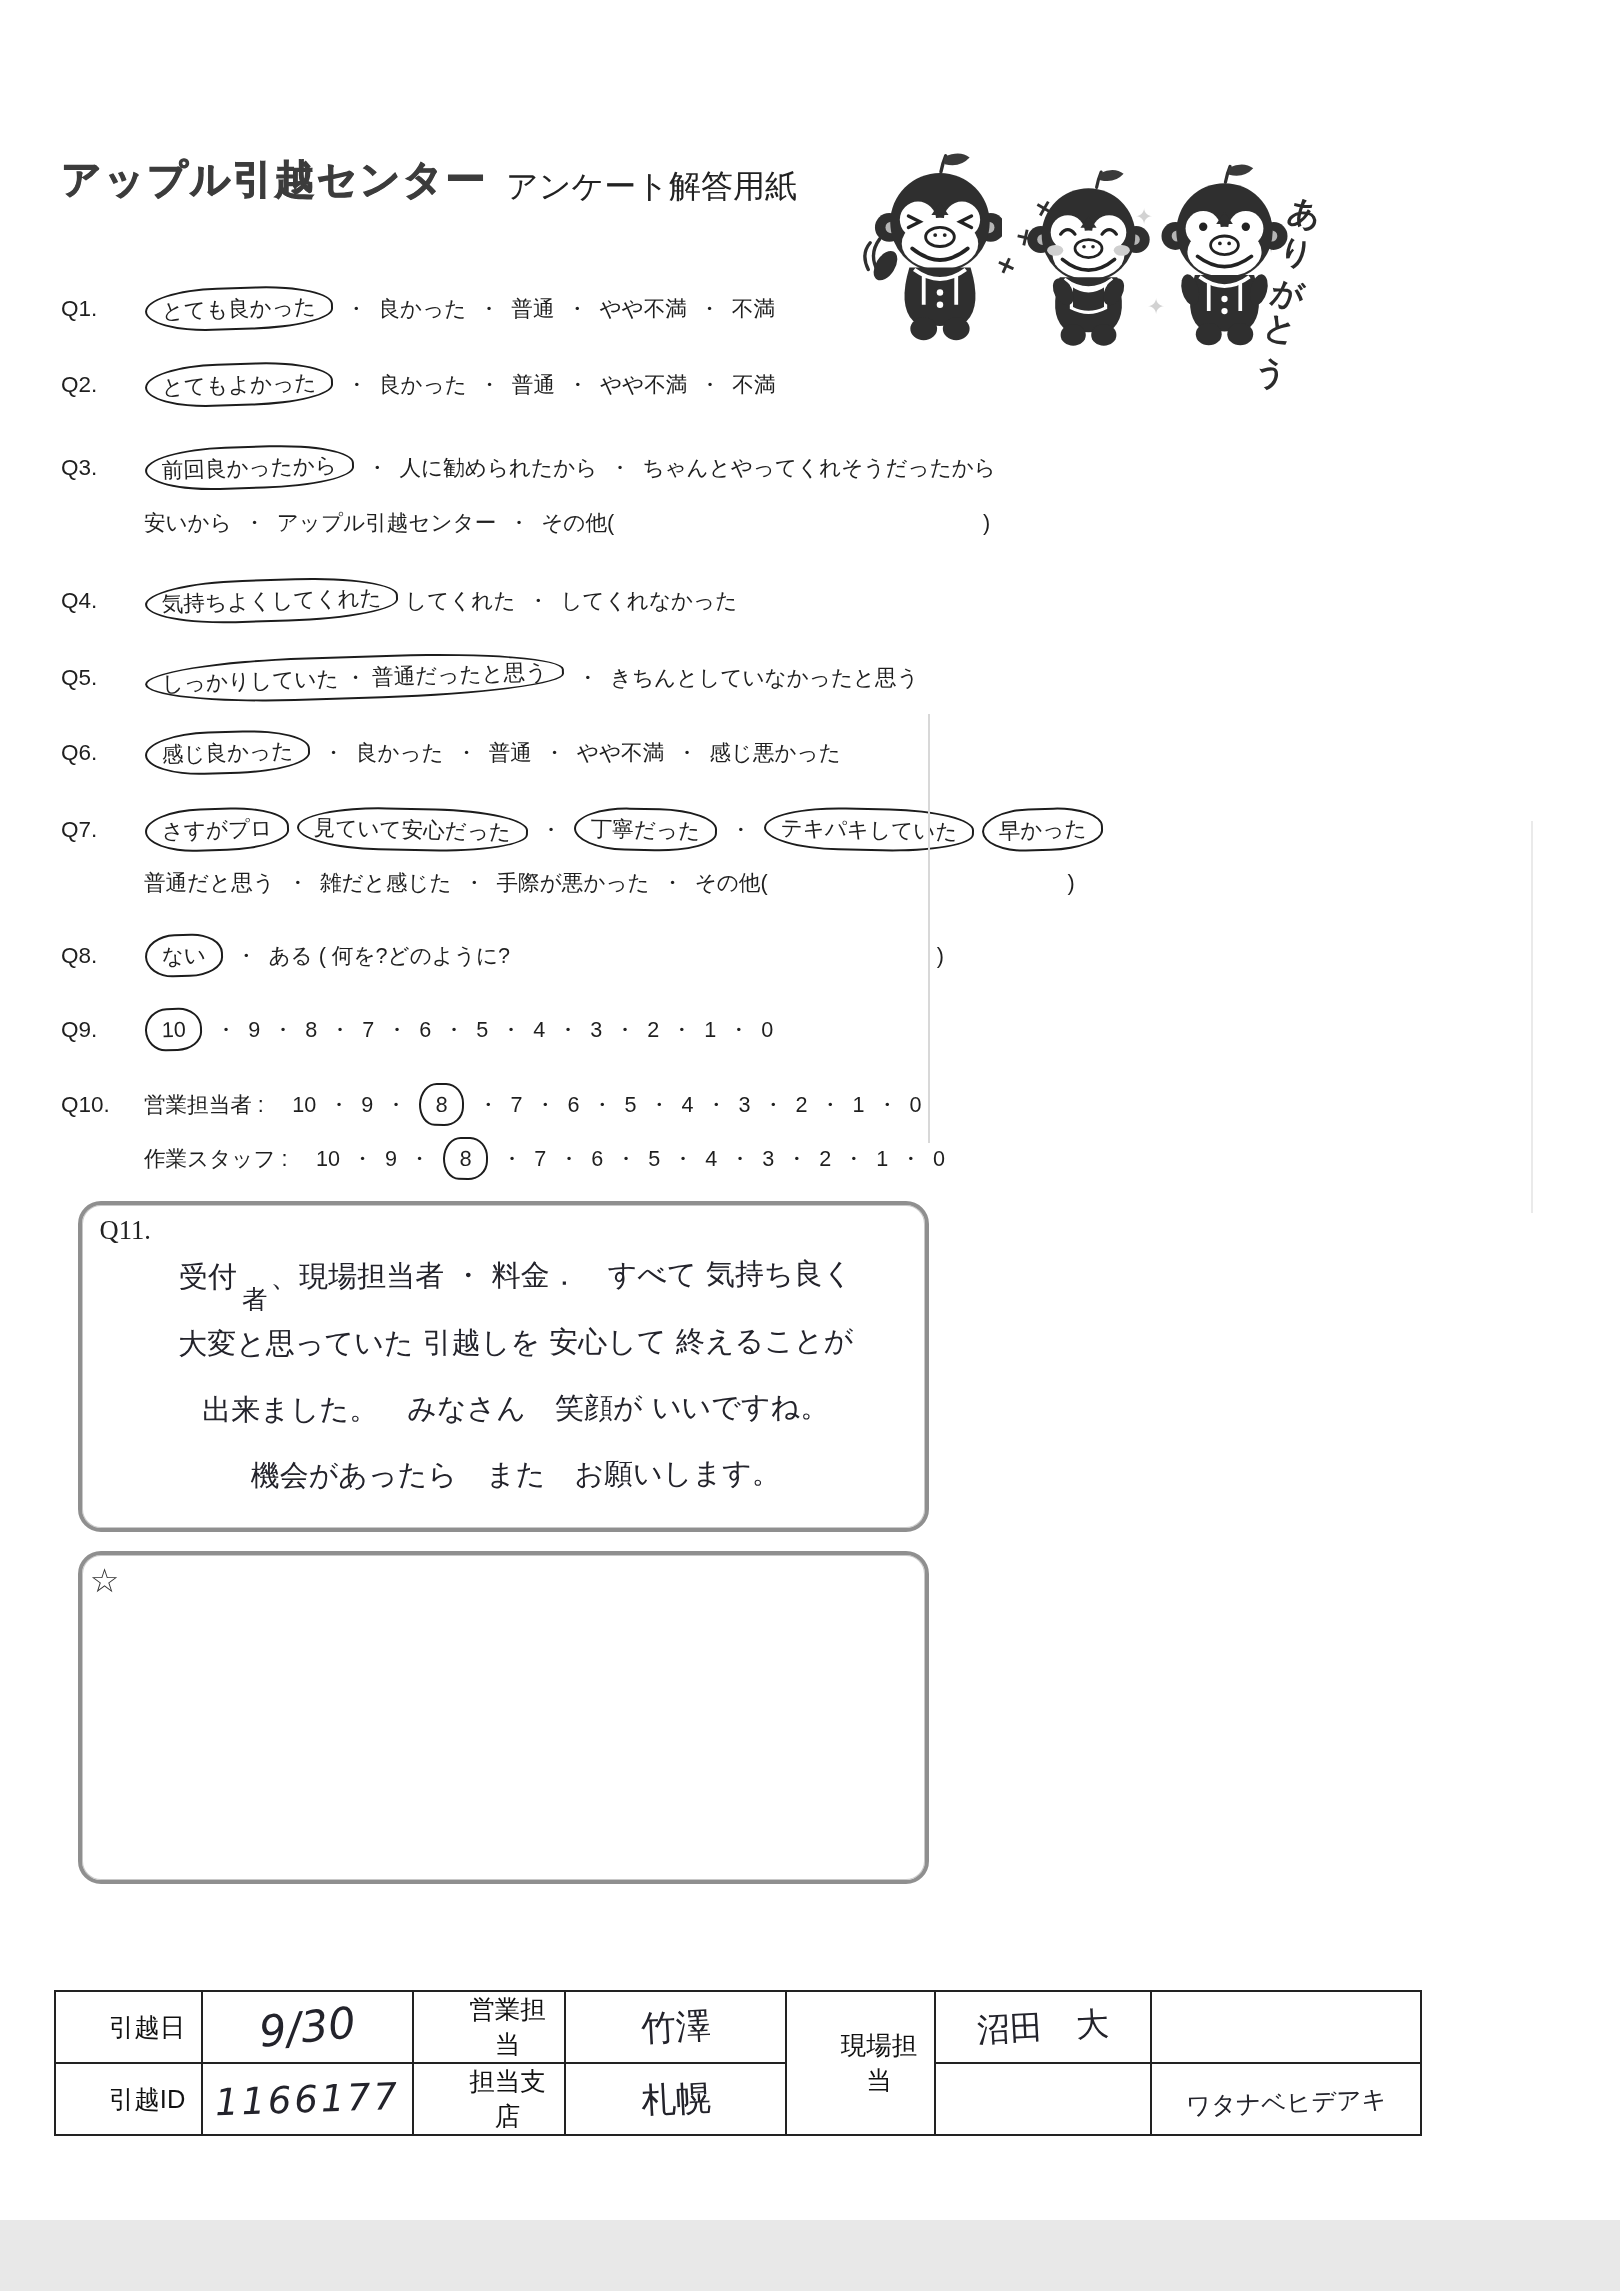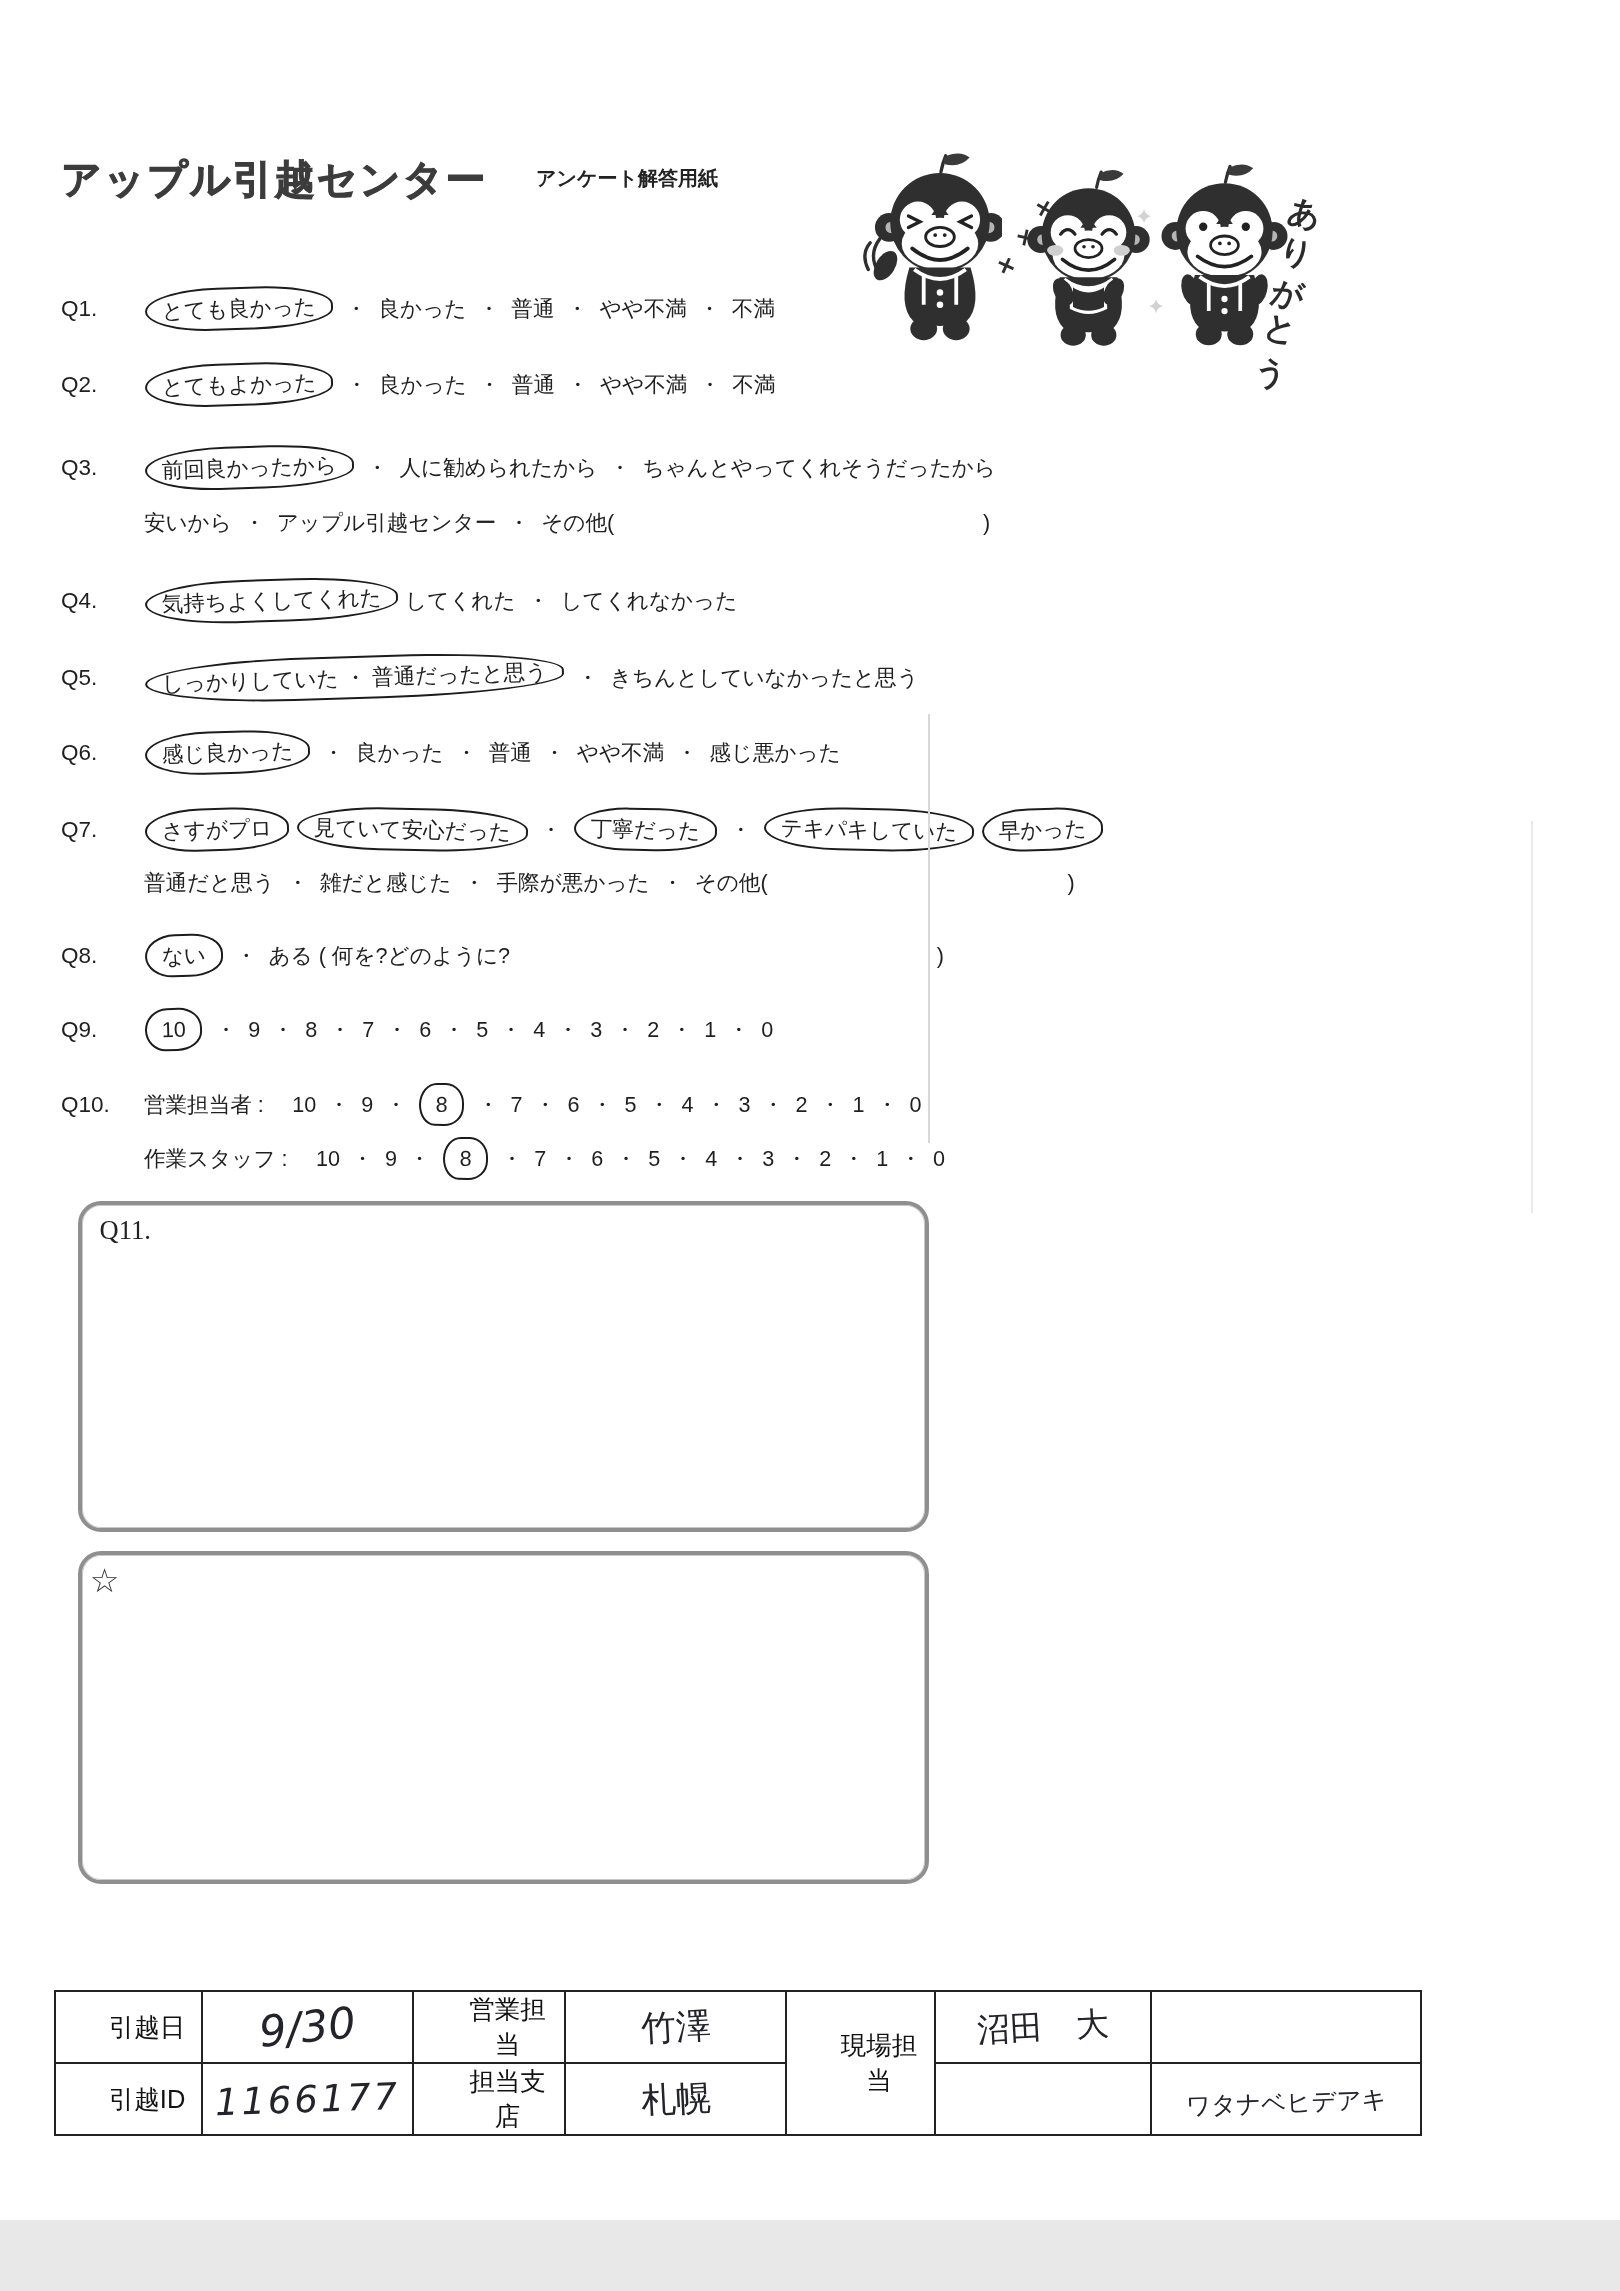--- a/index.html
+++ b/index.html
@@ -1,21 +1,21 @@
 <!DOCTYPE html>
 <html><head>
 <meta charset="utf-8">
 <style>
   html,body{margin:0;padding:0;background:#e8e8e8;}
   .page{position:relative;width:1620px;height:2220px;background:#ffffff;overflow:hidden;
         font-family:"Liberation Sans",sans-serif;color:#1b1b1b;}
   
   .title{position:absolute;left:61px;top:152px;font-size:40px;font-weight:800;letter-spacing:2px;color:#3c3c3c;
          -webkit-text-stroke:1px #3c3c3c;}
-  .subtitle{position:absolute;left:536px;top:165px;font-size:20px;font-weight:700;color:#222;}
+  .subtitle{position:absolute;left:506px;top:165px;font-size:32px;font-weight:400;color:#222;}
   .instruction{position:absolute;left:63px;top:228px;font-size:21.6px;font-weight:500;color:#222;}
   
   .qrow{position:absolute;left:61px;white-space:nowrap;font-size:21.6px;line-height:29px;color:#1f1f1f;}
   .qnum{display:inline-block;width:80px;font-size:22.5px;}
   .opt{margin:0 2.9px;}
   .dotsep{margin:0 8.8px;}
   .qlabel{margin-right:25.5px;}
   .qgap{display:inline-block;}
   .circled{display:inline-block;border:2.9px solid #1c1c1c;padding:8.8px 14.7px;margin:-8.8px 3.9px;line-height:1;
            border-radius:49% 51% 55% 45% / 64% 58% 55% 62%;}
@@ -169,20 +169,26 @@
       <div class="qrow" style="top: 815px;"><span class="qnum">Q7.</span><span class="opt circled" style="transform: rotate(-1.8deg);">さすがプロ</span><span class="opt circled" style="transform: rotate(1.3deg);">見ていて安心だった</span><span class="dotsep">・</span><span class="opt circled" style="transform: rotate(1.3deg);">丁寧だった</span><span class="dotsep">・</span><span class="opt circled" style="transform: rotate(1.3deg);">テキパキしていた</span><span class="opt circled" style="transform: rotate(-1.8deg);">早かった</span></div>
       <div class="qrow" style="top: 868px;"><span class="qnum"></span><span class="opt">普通だと思う</span><span class="dotsep">・</span><span class="opt">雑だと感じた</span><span class="dotsep">・</span><span class="opt">手際が悪かった</span><span class="dotsep">・</span><span class="opt">その他(</span><span class="qgap" style="width: 294px;"></span><span class="opt">)</span></div>
       <div class="qrow" style="top: 941px;"><span class="qnum">Q8.</span><span class="opt circled" style="transform: rotate(-1.8deg);">ない</span><span class="dotsep">・</span><span class="opt">ある ( 何を?どのように?</span><span class="qgap" style="width: 421px;"></span><span class="opt">)</span></div>
       <div class="qrow" style="top: 1015px;"><span class="qnum">Q9.</span><span class="opt circled" style="transform: rotate(-1.8deg);">10</span><span class="dotsep">・</span><span class="opt">9</span><span class="dotsep">・</span><span class="opt">8</span><span class="dotsep">・</span><span class="opt">7</span><span class="dotsep">・</span><span class="opt">6</span><span class="dotsep">・</span><span class="opt">5</span><span class="dotsep">・</span><span class="opt">4</span><span class="dotsep">・</span><span class="opt">3</span><span class="dotsep">・</span><span class="opt">2</span><span class="dotsep">・</span><span class="opt">1</span><span class="dotsep">・</span><span class="opt">0</span></div>
       <div class="qrow" style="top: 1090px;"><span class="qnum">Q10.</span><span class="opt qlabel">営業担当者 :</span><span class="opt">10</span><span class="dotsep">・</span><span class="opt">9</span><span class="dotsep">・</span><span class="opt circled" style="transform: rotate(1.3deg);">8</span><span class="dotsep">・</span><span class="opt">7</span><span class="dotsep">・</span><span class="opt">6</span><span class="dotsep">・</span><span class="opt">5</span><span class="dotsep">・</span><span class="opt">4</span><span class="dotsep">・</span><span class="opt">3</span><span class="dotsep">・</span><span class="opt">2</span><span class="dotsep">・</span><span class="opt">1</span><span class="dotsep">・</span><span class="opt">0</span></div>
       <div class="qrow" style="top: 1144px;"><span class="qnum"></span><span class="opt qlabel">作業スタッフ :</span><span class="opt">10</span><span class="dotsep">・</span><span class="opt">9</span><span class="dotsep">・</span><span class="opt circled" style="transform: rotate(1.3deg);">8</span><span class="dotsep">・</span><span class="opt">7</span><span class="dotsep">・</span><span class="opt">6</span><span class="dotsep">・</span><span class="opt">5</span><span class="dotsep">・</span><span class="opt">4</span><span class="dotsep">・</span><span class="opt">3</span><span class="dotsep">・</span><span class="opt">2</span><span class="dotsep">・</span><span class="opt">1</span><span class="dotsep">・</span><span class="opt">0</span></div>
     </div>
 
   <div class="combox" style="top:1201px;height:323px;">
     <div class="boxlabel">Q11.</div>
+    <div class="boxlines hw" id="q11-lines">
+        <div class="hline"><span>受付</span><span class="insert-char">者</span><span>、現場担当者 ・ 料金．　すべて 気持ち良く</span></div>
+        <div class="hline">大変と思っていた 引越しを 安心して 終えることが</div>
+        <div class="hline">出来ました。　みなさん　笑顔が いいですね。</div>
+        <div class="hline">機会があったら　また　お願いします。</div>
+      </div>
   </div>
 
   <div class="combox starbox" style="top:1551px;height:325px;">
     <div class="starlabel">☆</div>
   </div>
 
   <table class="btable">
     <colgroup>
       <col style="width:147px">
         <col style="width:211px">

